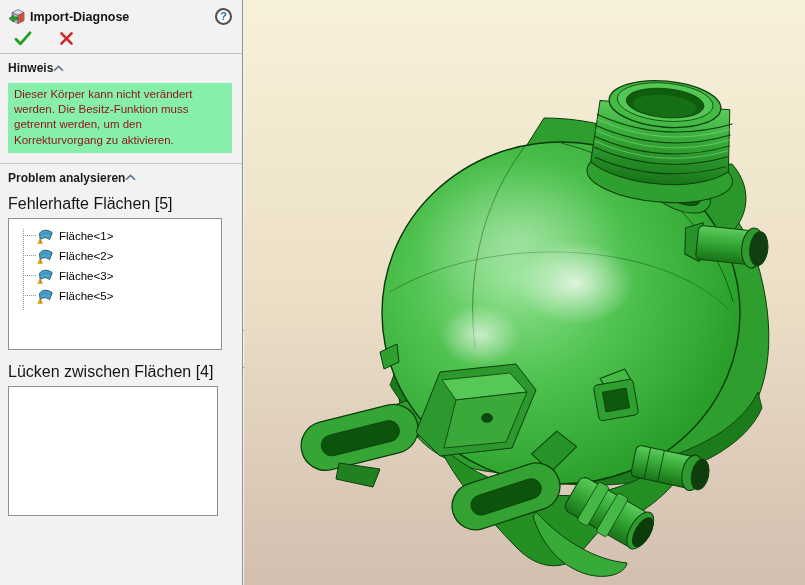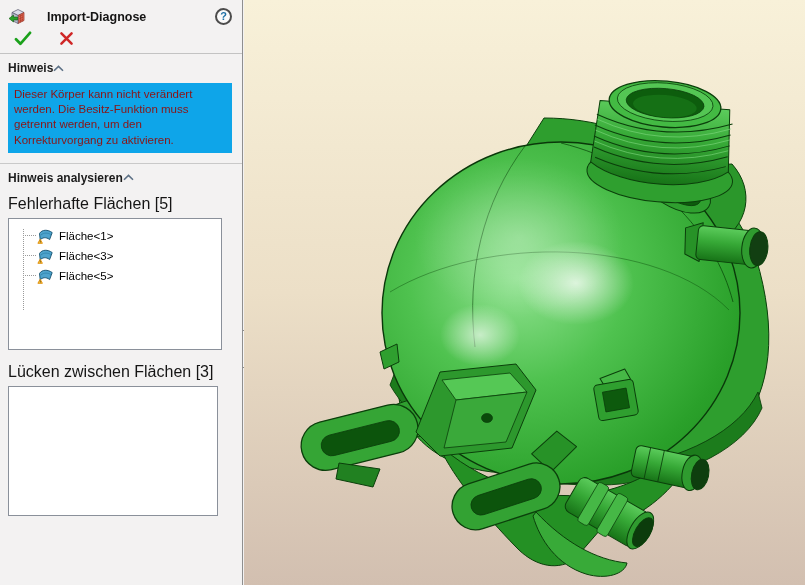--- a/index.html
+++ b/index.html
@@ -2,36 +2,36 @@
 <html><head>
 <meta charset="utf-8">
 <style>
   * { box-sizing: border-box; }
   html,body { margin:0; padding:0; width:805px; height:585px; overflow:hidden;
               font-family:"Liberation Sans", sans-serif; background:#f3f2f2; position:relative; }
 
   
   .panel { position:absolute; left:0; top:0; width:243px; height:585px;
            background:#f3f2f2; border-right:1px solid #8f8f8f; }
-  .pm-header { display:flex; align-items:center; gap:20px; padding:7px 10px 3px 8px; }
+  .pm-header { display:flex; align-items:center; gap:3px; padding:7px 10px 3px 8px; }
   .pm-title { font-weight:bold; font-size:12.5px; color:#141414; flex:1; }
   .help-btn { width:17px; height:17px; border:2px solid #4c4c4c; border-radius:50%;
               color:#1d6fa5; font-weight:bold; font-size:11px; line-height:13px;
               display:flex; align-items:center; justify-content:center;
               background:#fafafa; cursor:pointer; }
   .pm-toolbar { display:flex; align-items:center; gap:27px; padding:2px 0 7px 14px;
                 border-bottom:1px solid #c3c3c3; }
   .tb-btn { background:none; border:none; padding:0; cursor:pointer; display:flex; }
 
   .section-header { display:flex; justify-content:flex-start; align-items:center;
                     padding:7px 12px 3px 8px; cursor:pointer; }
   .section-header.with-line { border-top:1px solid #c9c9c9; margin-top:8px; }
   .section-title { font-weight:bold; font-size:12px; color:#1c1c1c; }
 
-  .warnbox { margin:5px 10px 10px 8px; background:#0ea5e9; color:#8c1414;
+  .warnbox { margin:5px 10px 10px 8px; background:#86efac; color:#8c1414;
              font-size:11.5px; line-height:1.32; padding:4px 6px 5px 6px; }
 
   .field-label { font-size:16px; color:#151515; margin:7px 8px 5px 8px; }
 
   .listbox { margin-left:8px; background:#ffffff; border:1px solid #8a909a; }
   #faces-box { width:214px; height:132px; padding-top:7px; position:relative; }
   #gaps-box  { width:210px; height:130px; margin-top:4px; }
 
   .tree { position:relative; }
   .tree::before { content:""; position:absolute; left:14px; top:10px; height:81px;
@@ -83,21 +83,21 @@
 
   <div class="section-header">
     <span class="section-title">Hinweis</span>
     <svg width="11" height="7" viewBox="0 0 11 7">
       <path d="M1,5.8 L5.5,1.4 L10,5.8" fill="none" stroke="#5d7186" stroke-width="1.6"></path>
     </svg>
   </div>
   <div class="warnbox">Dieser Körper kann nicht verändert werden. Die Besitz-Funktion muss getrennt werden, um den Korrekturvorgang zu aktivieren.</div>
 
   <div class="section-header with-line">
-    <span class="section-title">Hinweis analysieren</span>
+    <span class="section-title">Problem analysieren</span>
     <svg width="11" height="7" viewBox="0 0 11 7">
       <path d="M1,5.8 L5.5,1.4 L10,5.8" fill="none" stroke="#5d7186" stroke-width="1.6"></path>
     </svg>
   </div>
 
   <div class="field-label">Fehlerhafte Flächen [5]</div>
 
   <div class="listbox tree" id="faces-box">
     <div class="tree-row">
       <span class="tree-dash"></span>
@@ -112,36 +112,47 @@
     </div>
     <div class="tree-row">
       <span class="tree-dash"></span>
       <svg class="tree-icon" viewBox="0 0 17 16">
         <path d="M2.5,5.5 C5,1.3 11,1.4 15.2,4.6 L12.6,11.6 C9,8.6 5.4,9.6 3.2,11.8 Z" fill="#4da3cc" stroke="#14506e" stroke-width="0.9"></path>
         <path d="M4,7 C7,4.3 11,4.7 13.8,6.6" fill="none" stroke="#2b7da3" stroke-width="0.7"></path>
         <path d="M5.4,15.3 L0.9,15.3 L3.15,11.2 Z" fill="#ffd44d" stroke="#e08a00" stroke-width="0.9" stroke-linejoin="round"></path>
         <rect x="2.85" y="12.5" width="0.7" height="1.5" fill="#4a3000"></rect>
         <rect x="2.85" y="14.35" width="0.7" height="0.6" fill="#4a3000"></rect>
       </svg>
+      <span class="tree-label">Fläche&lt;2&gt;</span>
+    </div>
+    <div class="tree-row">
+      <span class="tree-dash"></span>
+      <svg class="tree-icon" viewBox="0 0 17 16">
+        <path d="M2.5,5.5 C5,1.3 11,1.4 15.2,4.6 L12.6,11.6 C9,8.6 5.4,9.6 3.2,11.8 Z" fill="#4da3cc" stroke="#14506e" stroke-width="0.9"></path>
+        <path d="M4,7 C7,4.3 11,4.7 13.8,6.6" fill="none" stroke="#2b7da3" stroke-width="0.7"></path>
+        <path d="M5.4,15.3 L0.9,15.3 L3.15,11.2 Z" fill="#ffd44d" stroke="#e08a00" stroke-width="0.9" stroke-linejoin="round"></path>
+        <rect x="2.85" y="12.5" width="0.7" height="1.5" fill="#4a3000"></rect>
+        <rect x="2.85" y="14.35" width="0.7" height="0.6" fill="#4a3000"></rect>
+      </svg>
       <span class="tree-label">Fläche&lt;3&gt;</span>
     </div>
     <div class="tree-row">
       <span class="tree-dash"></span>
       <svg class="tree-icon" viewBox="0 0 17 16">
         <path d="M2.5,5.5 C5,1.3 11,1.4 15.2,4.6 L12.6,11.6 C9,8.6 5.4,9.6 3.2,11.8 Z" fill="#4da3cc" stroke="#14506e" stroke-width="0.9"></path>
         <path d="M4,7 C7,4.3 11,4.7 13.8,6.6" fill="none" stroke="#2b7da3" stroke-width="0.7"></path>
         <path d="M5.4,15.3 L0.9,15.3 L3.15,11.2 Z" fill="#ffd44d" stroke="#e08a00" stroke-width="0.9" stroke-linejoin="round"></path>
         <rect x="2.85" y="12.5" width="0.7" height="1.5" fill="#4a3000"></rect>
         <rect x="2.85" y="14.35" width="0.7" height="0.6" fill="#4a3000"></rect>
       </svg>
       <span class="tree-label">Fläche&lt;5&gt;</span>
     </div>
   </div>
 
-  <div class="field-label" style="margin-top:13px">Lücken zwischen Flächen [3]</div>
+  <div class="field-label" style="margin-top:13px">Lücken zwischen Flächen [4]</div>
   <div class="listbox" id="gaps-box"></div>
 
 </div>
 
 <div class="splitter">
   <div class="grip"></div>
 </div>
 
 <div class="viewport">
 <svg width="561" height="585" viewBox="0 0 561 585">

